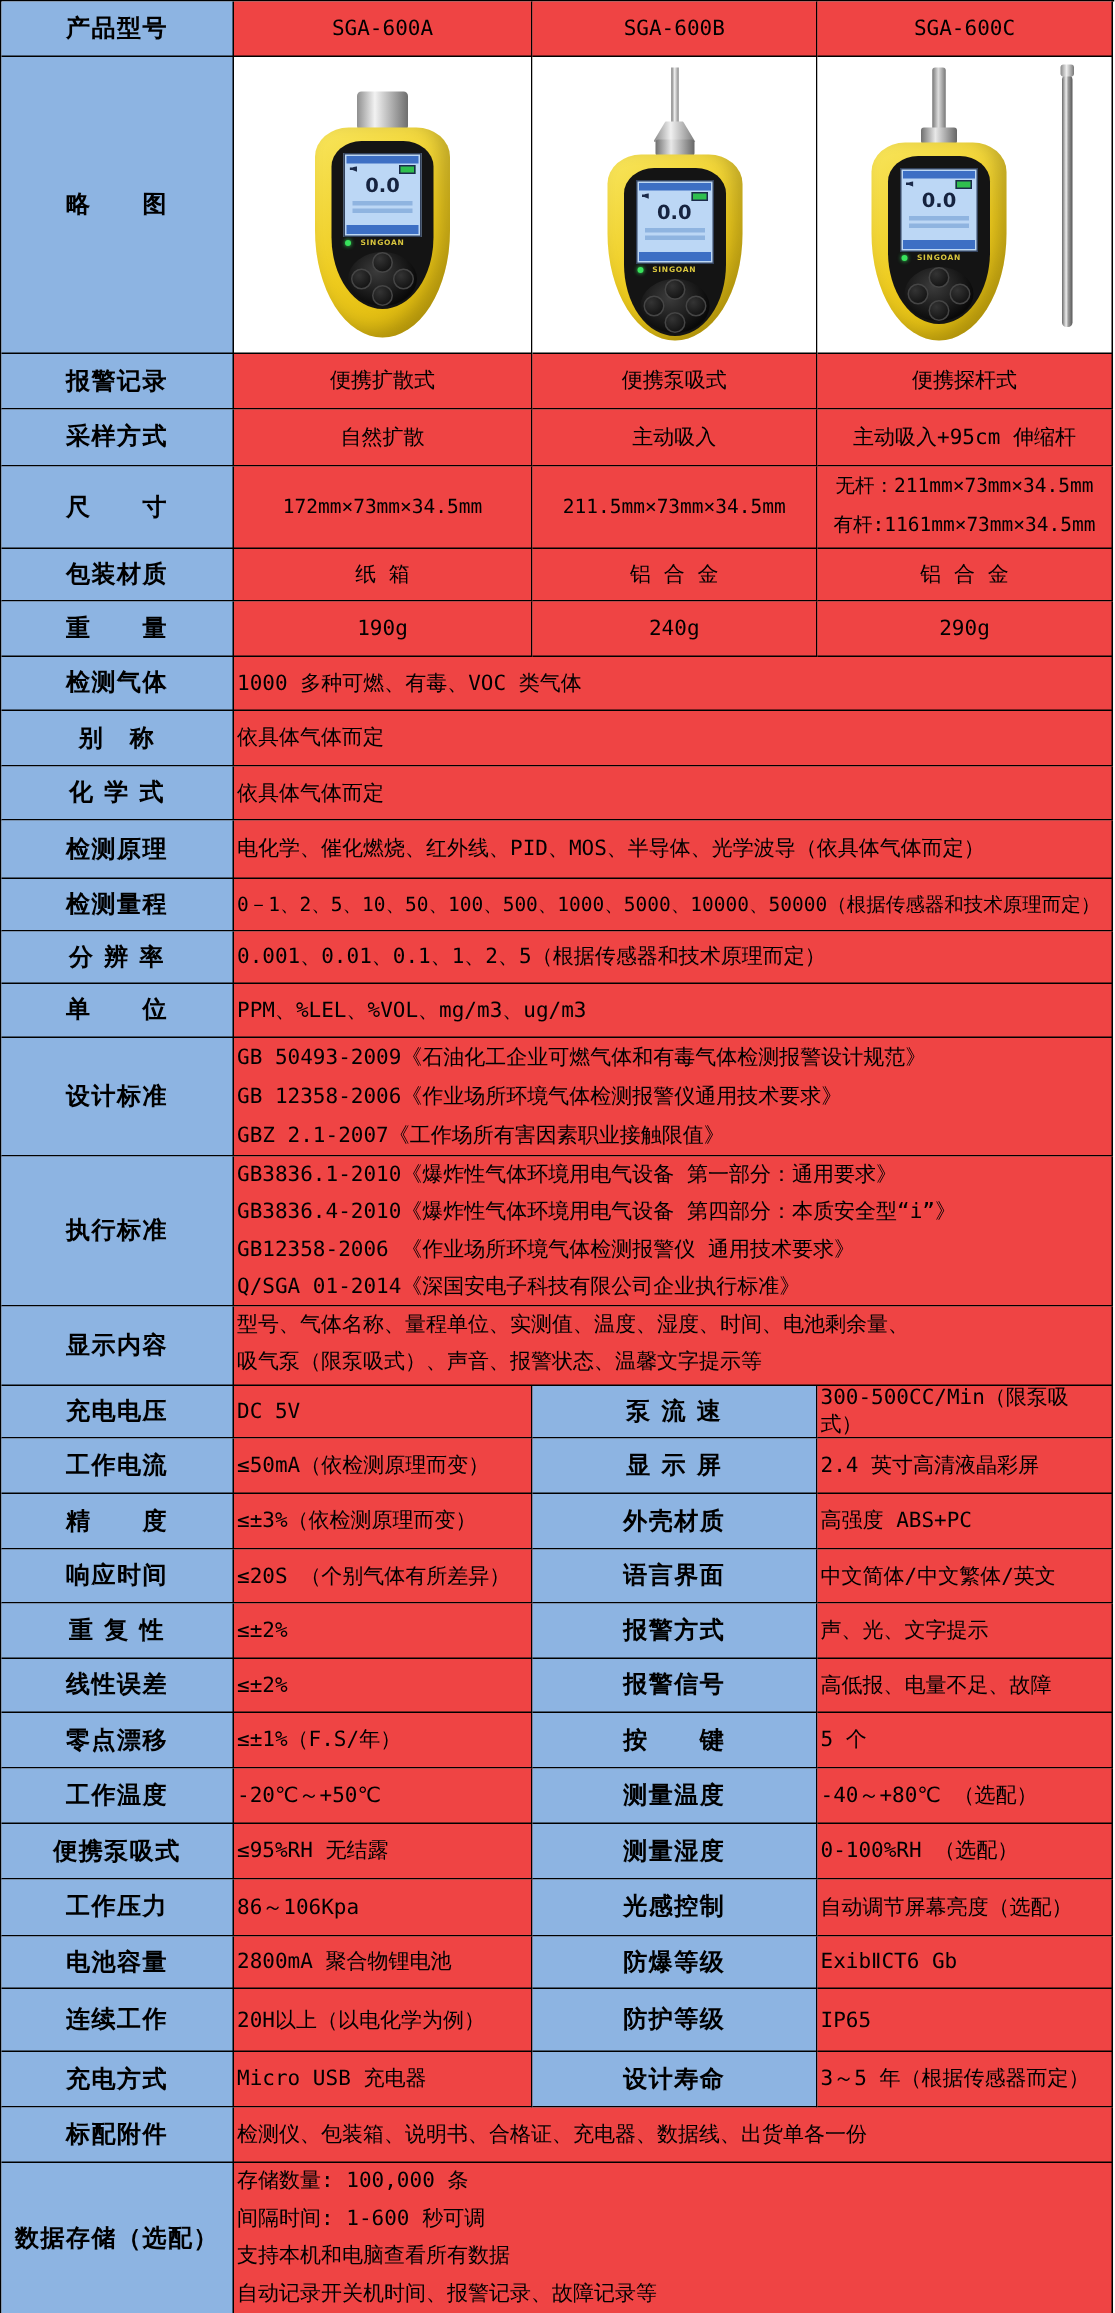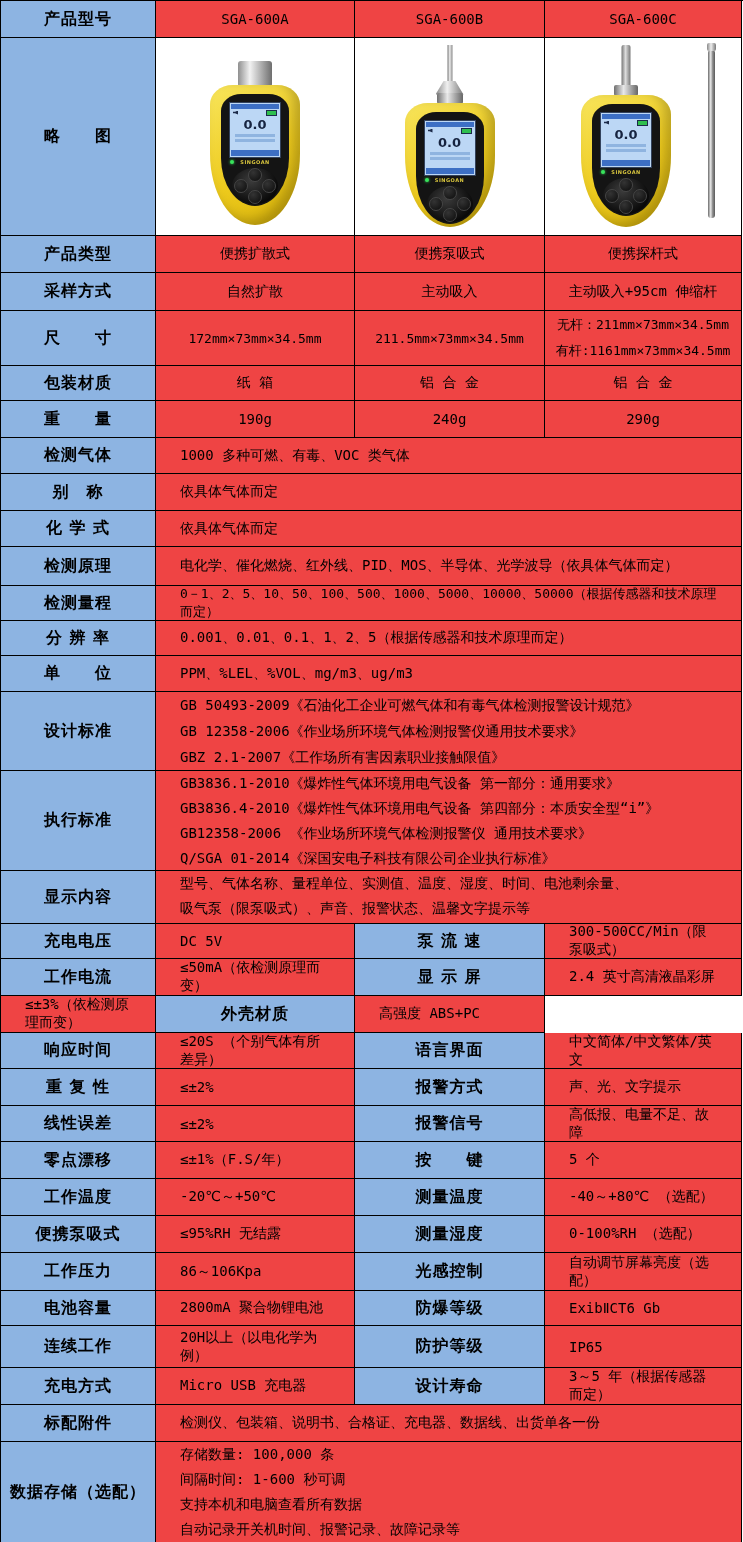--- a/index.html
+++ b/index.html
@@ -3,21 +3,21 @@
 <meta charset="utf-8">
 <style>
   html,body{margin:0;padding:0;background:#fff;}
   body{width:743px;font-family:"DejaVu Sans","Liberation Sans",sans-serif;color:#000;}
   .tbl{width:743px;border-top:1px solid #000;border-left:1px solid #000;box-sizing:border-box;}
   .row{display:grid;grid-template-columns:155px 199px 190px 197px;}
   .row>div{border-right:1px solid #000;border-bottom:1px solid #000;box-sizing:border-box;
            display:flex;align-items:center;justify-content:center;overflow:hidden;}
   .hd{background:#8DB4E2;font-weight:bold;font-size:16px;letter-spacing:1px;}
   .val{background:#ef4444;font-size:14px;font-family:"DejaVu Sans Mono","Liberation Mono","DejaVu Sans",monospace;}
-  .left{justify-content:flex-start !important;padding:0 24px;text-align:left;}
+  .left{justify-content:flex-start !important;padding:0 2px;text-align:left;}
   .col2{grid-column:2/5;}
   .multiline{flex-direction:column;align-items:flex-start;justify-content:center;}
   .multiline div{width:100%;}
   .c-lines{flex-direction:column;align-items:flex-start;justify-content:center;padding:0 8px;line-height:26px;}
   .hd2l{flex-direction:row;line-height:24px;letter-spacing:1px;}
   .white{background:#fff;position:relative;}
 
   
   .device{position:relative;width:104px;height:184px;flex:none;}
   .dbody{position:absolute;left:50%;transform:translateX(-50%);width:90px;
@@ -174,21 +174,21 @@
           </div>
         </div>
       </div>
       <div class="rod">
           <div class="rod-tip"></div>
         </div>
     </div>
   </div>
 
   <div class="row" style="height:37px">
-    <div class="hd">产品类型</div>
+    <div class="hd">报警记录</div>
     <div class="val">便携扩散式</div>
     <div class="val">便携泵吸式</div>
     <div class="val">便携探杆式</div>
   </div>
   <div class="row" style="height:38px">
     <div class="hd">采样方式</div>
     <div class="val">自然扩散</div>
     <div class="val">主动吸入</div>
     <div class="val">主动吸入+95cm 伸缩杆</div>
   </div>
@@ -274,20 +274,21 @@
     <div class="hd">泵 流 速</div>
     <div class="val left">300-500CC/Min（限泵吸式）</div>
   </div>
   <div class="row" style="height:37px">
     <div class="hd">工作电流</div>
     <div class="val left">≤50mA（依检测原理而变）</div>
     <div class="hd">显 示 屏</div>
     <div class="val left">2.4 英寸高清液晶彩屏</div>
   </div>
   <div class="row" style="height:37px">
+    <div class="hd">精　　度</div>
     <div class="val left">≤±3%（依检测原理而变）</div>
     <div class="hd">外壳材质</div>
     <div class="val left">高强度 ABS+PC</div>
   </div>
   <div class="row" style="height:36px">
     <div class="hd">响应时间</div>
     <div class="val left">≤20S （个别气体有所差异）</div>
     <div class="hd">语言界面</div>
     <div class="val left">中文简体/中文繁体/英文</div>
   </div>

